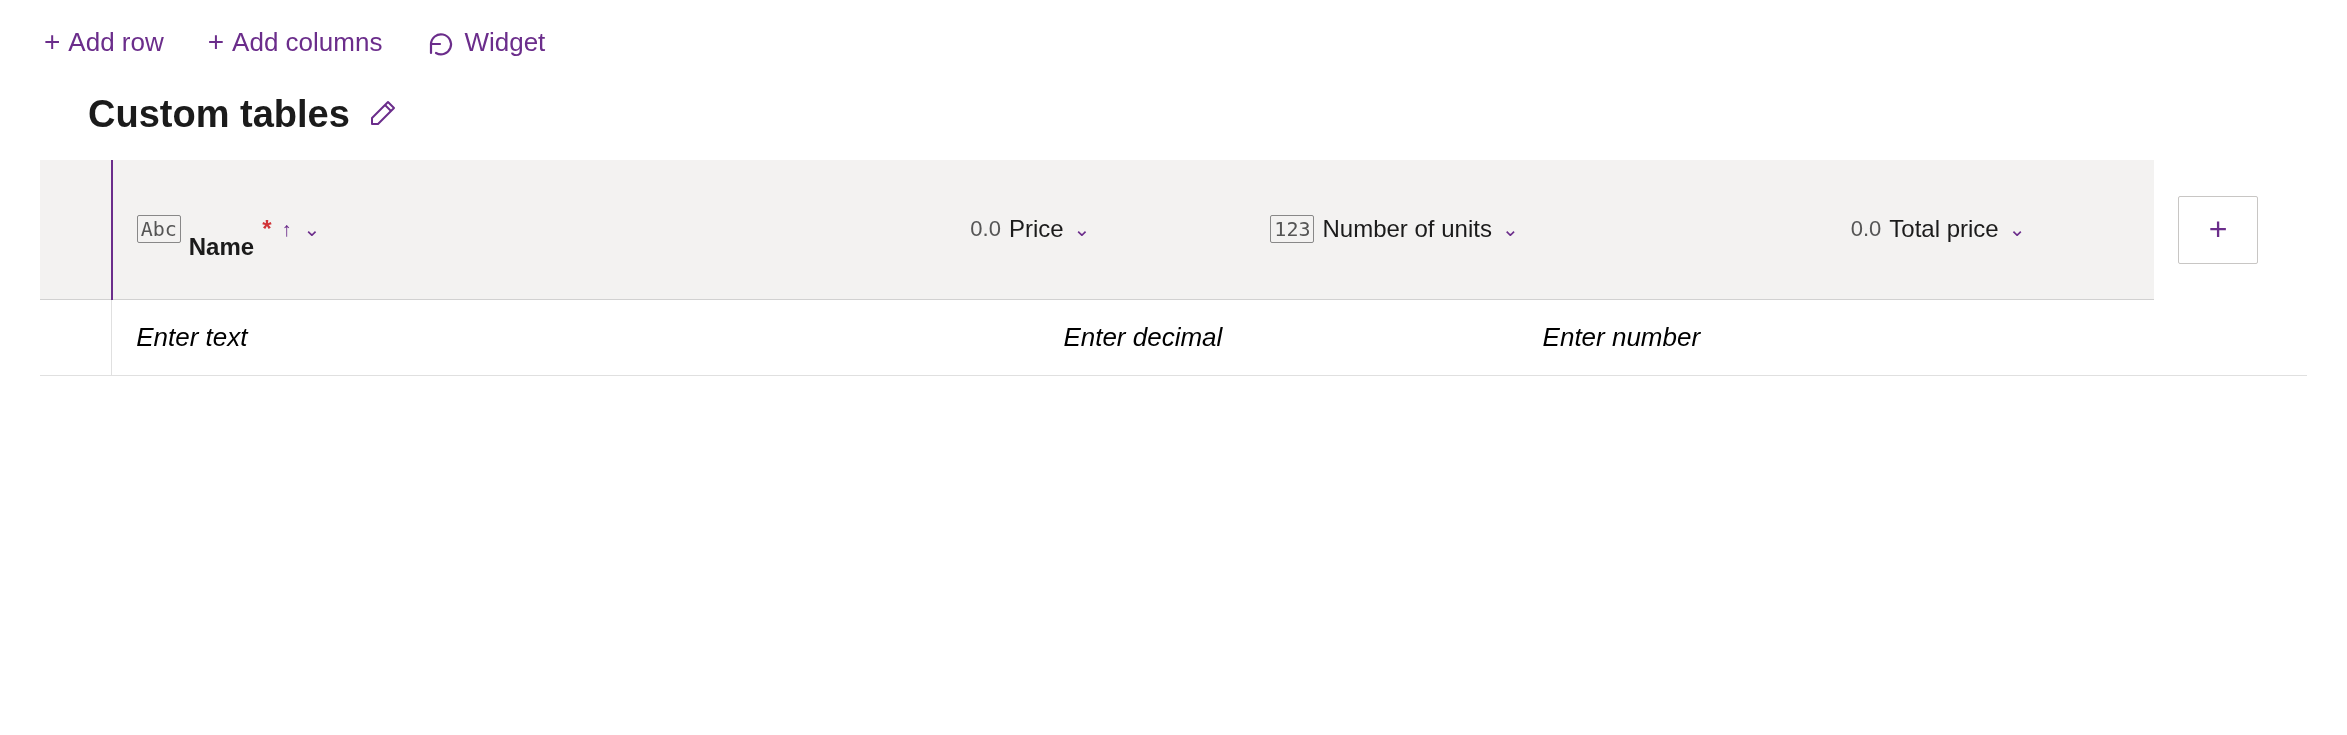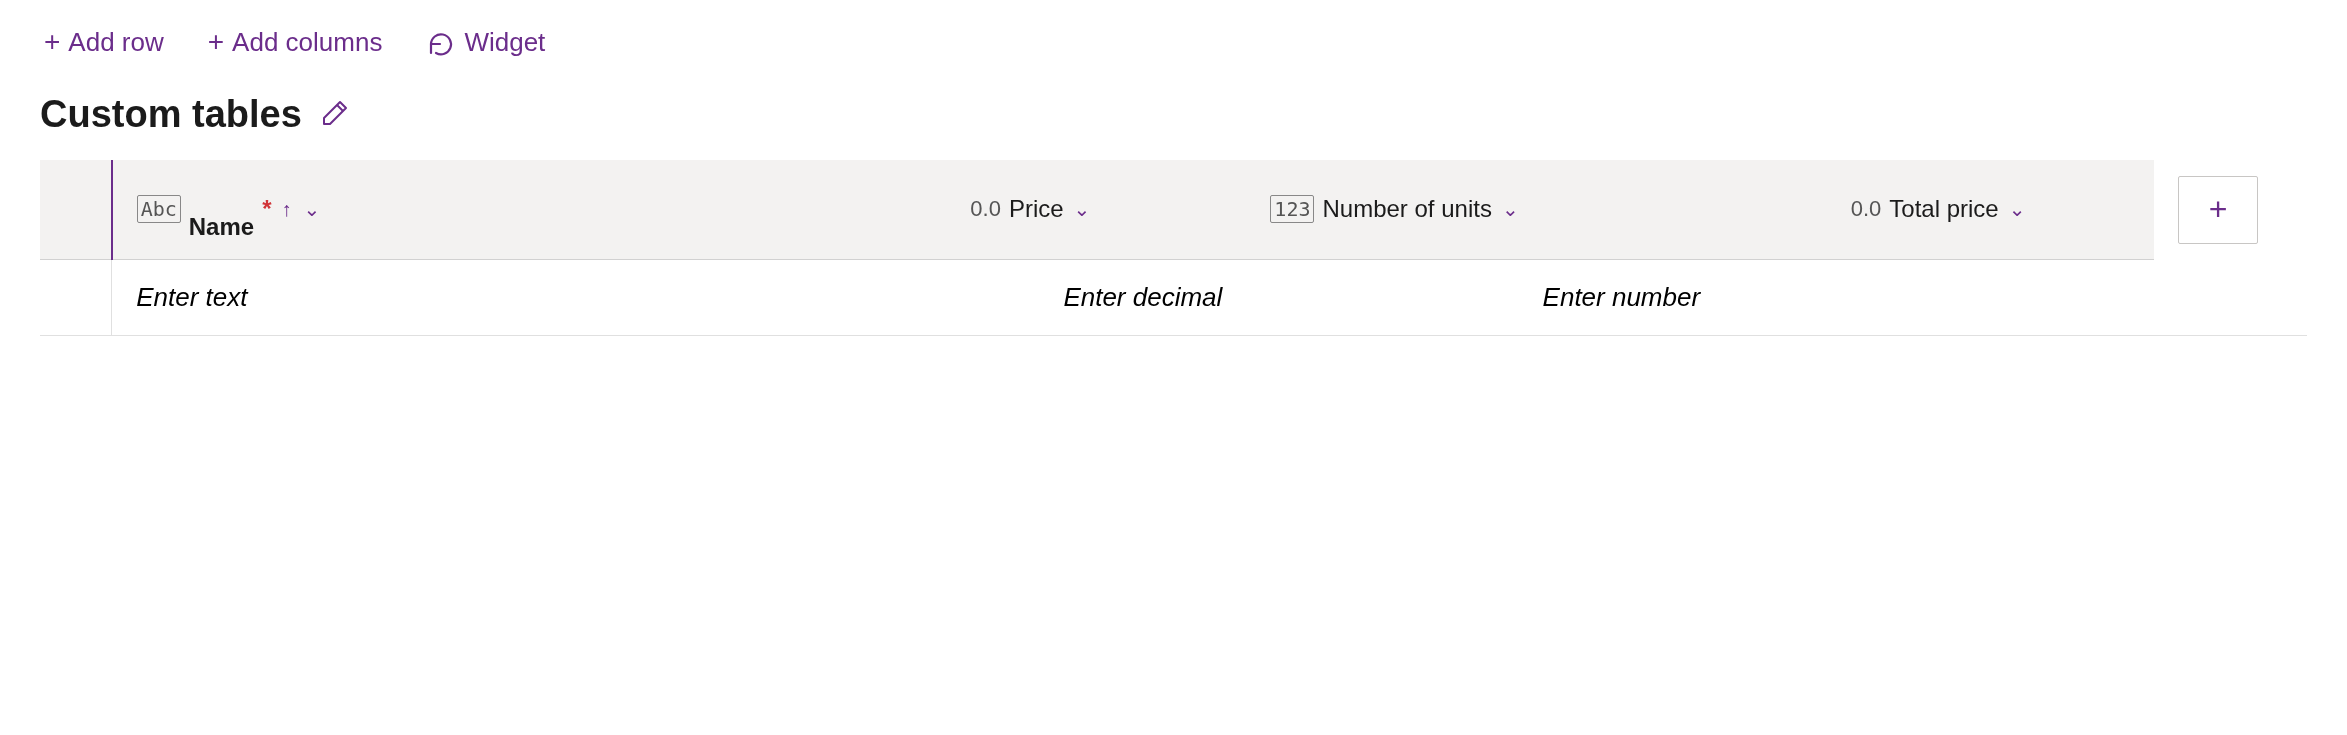--- a/index.html
+++ b/index.html
@@ -42,20 +42,21 @@
       font-size: 28px;
       color: #6b2d8b;
     }
 
     
     .page-title-row {
       display: flex;
       align-items: center;
       gap: 16px;
       margin-bottom: 24px;
+      margin-left: 48px;
     }
 
     .page-title {
       font-size: 38px;
       font-weight: 700;
       color: #1b1b1b;
     }
 
     .edit-icon-btn {
       background: none;
@@ -72,21 +73,21 @@
       width: 100%;
       border-collapse: collapse;
     }
 
     
     thead tr {
       background: #f3f2f1;
     }
 
     thead th {
-      padding: 16px 24px;
+      padding: 36px 24px;
       font-size: 24px;
       font-weight: 400;
       color: #1b1b1b;
       border-bottom: 1px solid #d1d1d1;
       text-align: left;
       vertical-align: middle;
       white-space: nowrap;
     }
 
     .th-inner {

